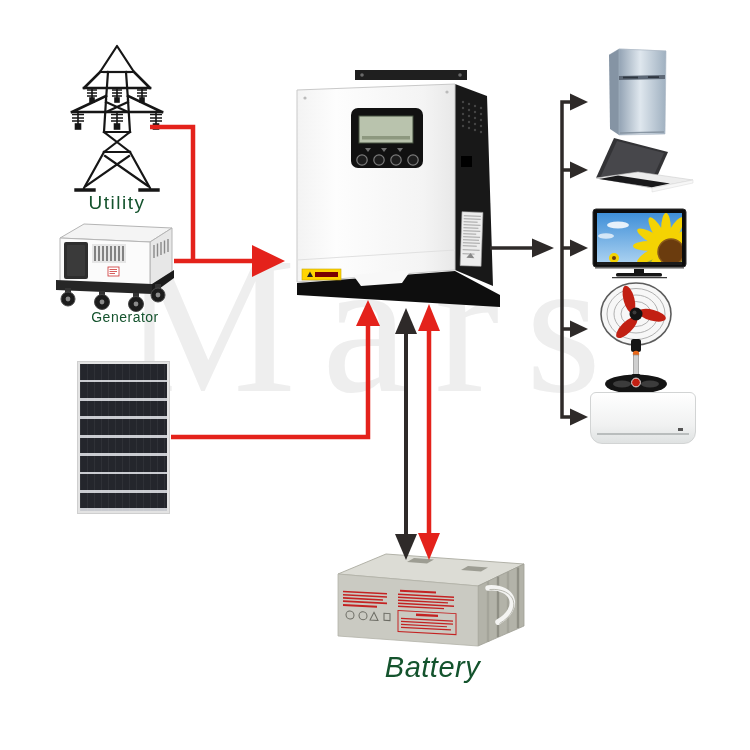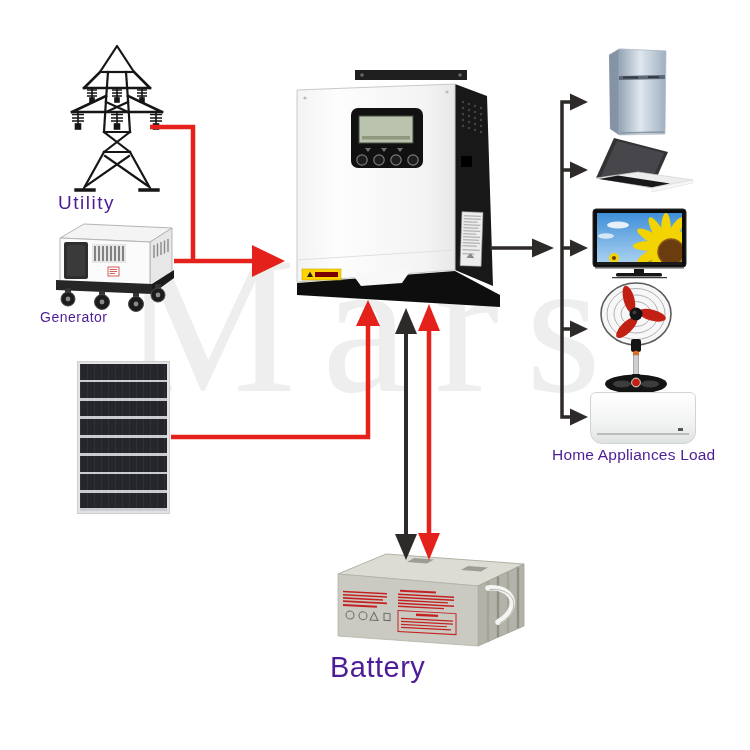--- a/index.html
+++ b/index.html
@@ -9,24 +9,24 @@
 
   
   .watermark{position:absolute;left:55px;top:228px;width:640px;text-align:center;
     font-family:"Liberation Serif","DejaVu Serif",serif;font-size:195px;line-height:1;
     letter-spacing:26px;color:#eeeeee;z-index:0;user-select:none;}
 
   .comp{position:absolute;z-index:2;}
   .comp svg{display:block;}
 
   
-  .label{position:absolute;z-index:4;text-align:left;color:#4c1d95;}
+  .label{position:absolute;z-index:4;text-align:center;color:#14532d;}
   .lbl-utility{left:58px;top:192px;width:118px;font-size:19px;letter-spacing:1.5px;}
   .lbl-generator{left:40px;top:309px;width:170px;font-size:14px;letter-spacing:.5px;}
-  .lbl-battery{left:330px;top:651px;width:205px;font-size:29px;letter-spacing:.5px;}
+  .lbl-battery{left:330px;top:651px;width:205px;font-size:29px;letter-spacing:.5px;font-style:italic;}
   .lbl-load{left:552px;top:446px;width:168px;font-size:15.5px;letter-spacing:.2px;}
 
   
   .solar{left:77px;top:361px;width:93px;height:153px;background:#e3e3e3;
     border:1px solid #cfcfcf;box-sizing:border-box;padding:2px;}
   .solar .cells{width:100%;height:100%;
     background:
       repeating-linear-gradient(to right, rgba(255,255,255,.05) 0 1px, rgba(0,0,0,0) 1px 7px),
       repeating-linear-gradient(to bottom, #24262c 0 15.6px, #c9cbd0 15.6px 18.4px);}
 
@@ -339,21 +339,20 @@
       <ellipse cx="24" cy="103" rx="9" ry="3.4" fill="#3c3c3c"></ellipse>
       <ellipse cx="52" cy="103" rx="9" ry="3.4" fill="#3c3c3c"></ellipse>
       <circle cx="38" cy="101.5" r="4.4" fill="#c22013" stroke="#e5e5e5" stroke-width="1"></circle>
     </svg>
   </div>
 
   <div class="comp ac">
     <div class="vent"></div>
     <div class="led"></div>
   </div>
-  <div class="label lbl-load">Home Appliances Load</div>
 
   <svg class="connectors" width="750" height="750" viewBox="0 0 750 750">
 
     <g>
       <path class="stroke-red" stroke-width="4.5" d="M150,127 H193 V259"></path>
       <path class="stroke-red" stroke-width="4.5" d="M174,261 H254"></path>
       <polygon class="fill-red" points="285,261 252,245 252,277"></polygon>
     </g>
 
     <g>

